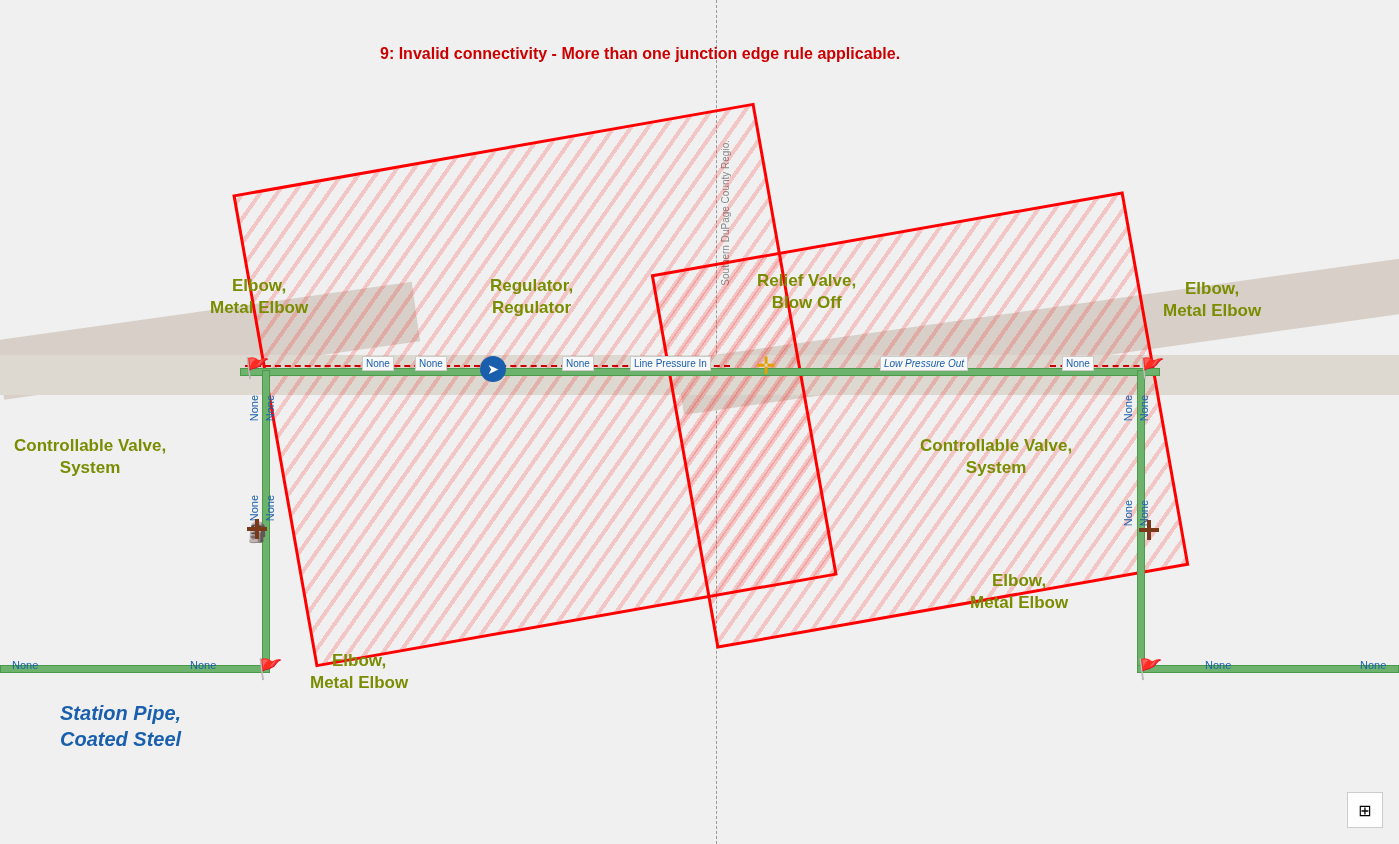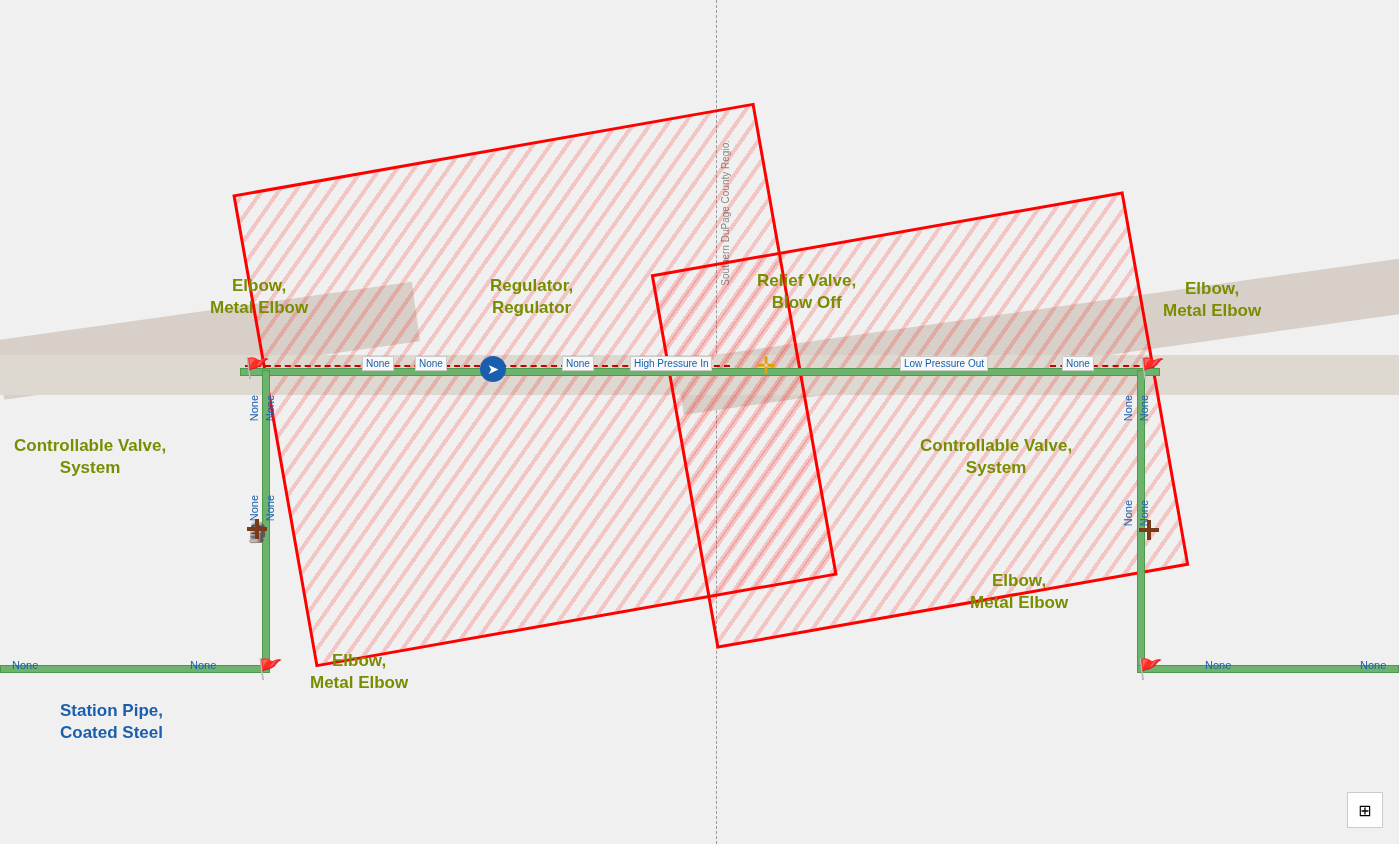--- a/index.html
+++ b/index.html
@@ -159,45 +159,46 @@
 
 <div class="pipe pipe-h" style="left:0; top:665px; width:270px; z-index:5;"></div>
 
 <div class="pipe pipe-h" style="left:1137px; top:665px; width:262px; z-index:5;"></div>
 
 <div class="dotted-line-h" style="left:245px; top:365px; width:235px; z-index:6;"></div>
 <div class="dotted-line-h" style="left:490px; top:365px; width:240px; z-index:6;"></div>
 <div class="dotted-line-h" style="left:1050px; top:365px; width:100px; z-index:6;"></div>
 
 <div class="error-messages">
+  <div>9: Invalid connectivity - More than one junction edge rule applicable.</div>
 </div>
 
 <div class="label label-green" style="left:210px; top:275px; font-size:17px; z-index:10;">Elbow,<br>Metal Elbow</div>
 
 <div class="label label-green" style="left:490px; top:275px; font-size:17px; z-index:10;">Regulator,<br>Regulator</div>
 
 <div class="label label-green" style="left:757px; top:270px; font-size:17px; z-index:10;">Relief Valve,<br>Blow Off</div>
 
 <div class="label label-green" style="left:1163px; top:278px; font-size:17px; z-index:10;">Elbow,<br>Metal Elbow</div>
 
 <div class="label label-green" style="left:14px; top:435px; font-size:17px; z-index:10;">Controllable Valve,<br>System</div>
 
 <div class="label label-green" style="left:920px; top:435px; font-size:17px; z-index:10;">Controllable Valve,<br>System</div>
 
 <div class="label label-green" style="left:310px; top:650px; font-size:17px; z-index:10;">Elbow,<br>Metal Elbow</div>
 
 <div class="label label-green" style="left:970px; top:570px; font-size:17px; z-index:10;">Elbow,<br>Metal Elbow</div>
 
-<div class="label label-blue" style="left:60px; top:700px; font-size:17px; z-index:10;">Station Pipe,<br>Coated Steel</div>
+<div class="label label-blue" style="left:60px; top:700px; font-size:20px; z-index:10;font-style:italic;">Station Pipe,<br>Coated Steel</div>
 
 <div class="connector-label" style="left:362px; top:356px; z-index:8;">None</div>
 <div class="connector-label" style="left:415px; top:356px; z-index:8;">None</div>
 <div class="connector-label" style="left:562px; top:356px; z-index:8;">None</div>
-<div class="connector-label" style="left:630px; top:356px; z-index:8;">High Pressure In</div>
-<div class="connector-label" style="left:900px; top:356px; z-index:8;">Low Pressure Out</div>
+<div class="connector-label" style="left:630px; top:356px; z-index:8;">Line Pressure In</div>
+<div class="connector-label" style="left:880px; top:356px; z-index:8;font-style:italic;">Low Pressure Out</div>
 <div class="connector-label" style="left:1062px; top:356px; z-index:8;">None</div>
 
 <div class="none-label none-vertical" style="left:248px; top:395px; z-index:8;">None</div>
 <div class="none-label none-vertical" style="left:264px; top:395px; z-index:8;">None</div>
 <div class="none-label none-vertical" style="left:248px; top:495px; z-index:8;">None</div>
 <div class="none-label none-vertical" style="left:264px; top:495px; z-index:8;">None</div>
 
 <div class="none-label none-vertical" style="left:1122px; top:395px; z-index:8;">None</div>
 <div class="none-label none-vertical" style="left:1138px; top:395px; z-index:8;">None</div>
 <div class="none-label none-vertical" style="left:1122px; top:500px; z-index:8;">None</div>

